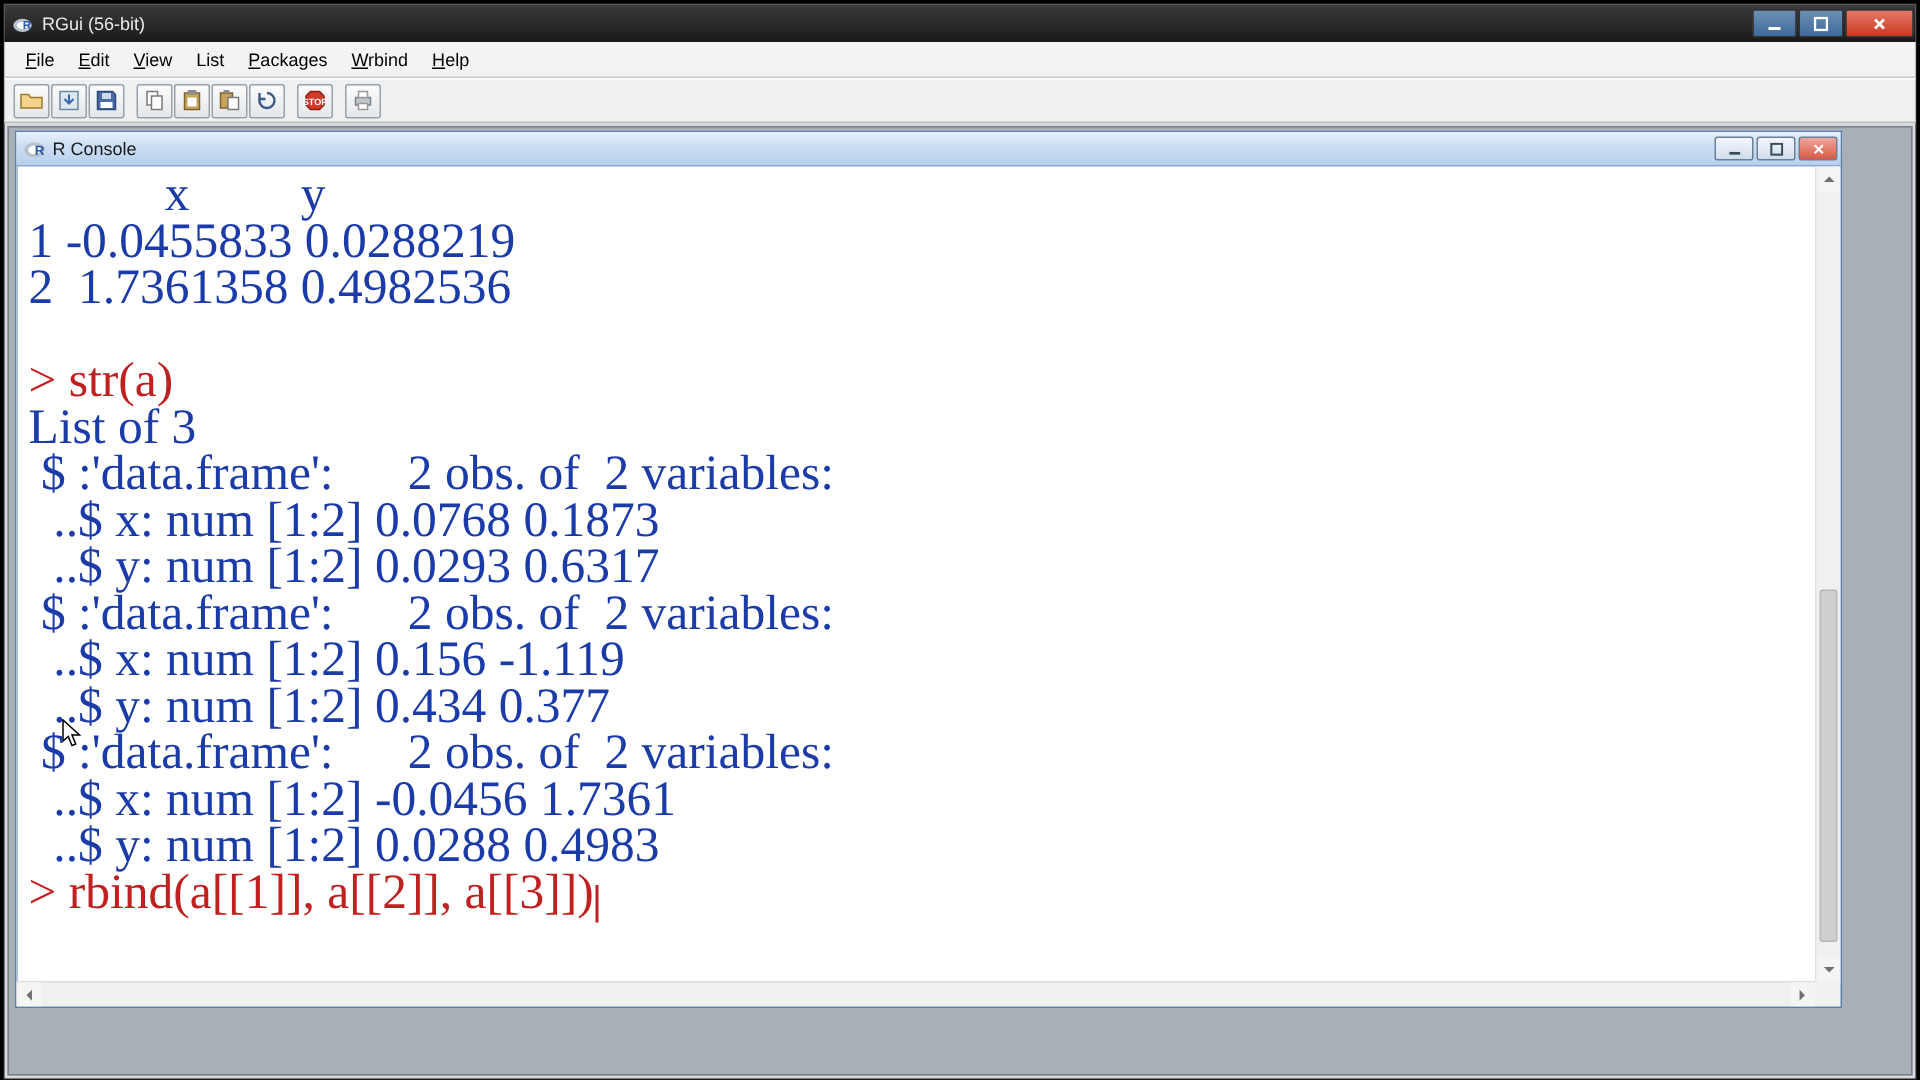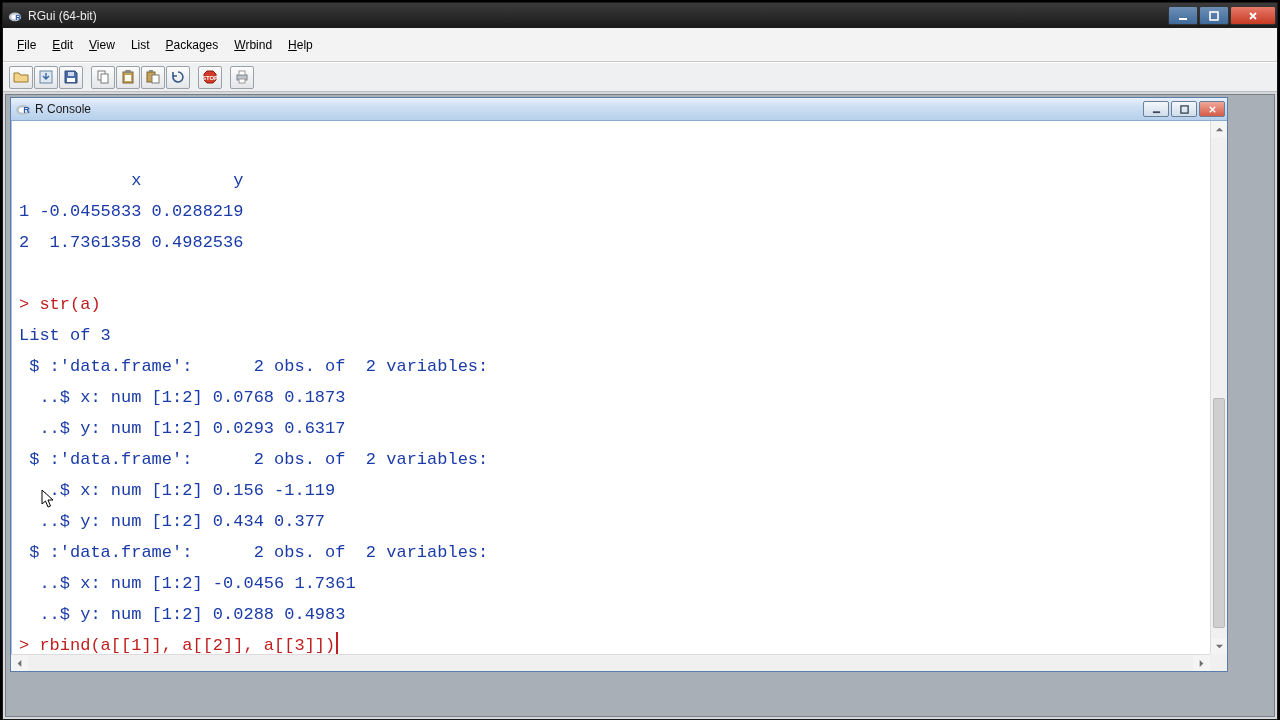--- a/index.html
+++ b/index.html
@@ -48,21 +48,21 @@
     color: #fff;
   }
   .winbtn.close {
     width: 46px;
     background: linear-gradient(to bottom, #e67a6a 0%, #c83a22 100%);
     color: #fff;
   }
   .winbtn svg { width: 10px; height: 10px; }
   
   .menubar {
-    height: 34px;
+    height: 24px;
     background: #f3f3f3;
     border-bottom: 1px solid #c8c8c8;
     display: flex; align-items: center;
     font-size: 12px;
     padding-left: 6px;
   }
   .menubar .menu-item {
     padding: 2px 8px;
     cursor: pointer;
   }
@@ -131,27 +131,26 @@
   }
   .cwinbtn svg { width: 9px; height: 9px; }
   .console-body {
     flex: 1;
     position: relative;
     overflow: hidden;
   }
   .console-text {
     position: absolute;
     left: 8px; top: 4px; right: 20px; bottom: 16px;
-    font-family: Liberation Mono, monospace;
-    font-size: 17px;
+    font-family: Liberation Serif, serif;
+    font-size: 33px;
     line-height: 31px;
     white-space: pre;
     color: #1a3ba8;
     overflow: hidden;
-    margin-top: 40px;
   }
   .console-text .cmd { color: #c02020; }
   .console-text .out { color: #1a3ba8; }
   .cursor {
     display: inline-block;
     width: 2px; height: 25px;
     background: #c02020;
     vertical-align: text-bottom;
     margin-left: 1px;
     margin-bottom: -2px;
@@ -220,21 +219,21 @@
 
   <div class="titlebar">
     <span class="app-icon">
       <svg viewBox="0 0 16 16">
           <ellipse cx="8" cy="9" rx="7" ry="5" fill="#b9c3cd"></ellipse>
           <ellipse cx="8" cy="9" rx="4.2" ry="2.8" fill="#000" opacity="0"></ellipse>
           <ellipse cx="8" cy="9" rx="4.2" ry="2.8" fill="#fff"></ellipse>
           <text x="8.2" y="12" font-size="9" font-family="Arial" font-weight="bold" fill="#2b5cab">R</text>
         </svg>
     </span>
-    <span class="title-text">RGui (64-bit)</span>
+    <span class="title-text">RGui (56-bit)</span>
     <span class="spacer"></span>
     <div class="winbtn min">
       <svg viewBox="0 0 10 10">
           <rect x="1" y="7" width="8" height="2" fill="#fff"></rect>
         </svg>
     </div>
     <div class="winbtn max">
       <svg viewBox="0 0 10 10">
           <rect x="1" y="1" width="8" height="8" fill="none" stroke="#fff" stroke-width="1.6"></rect>
         </svg>

